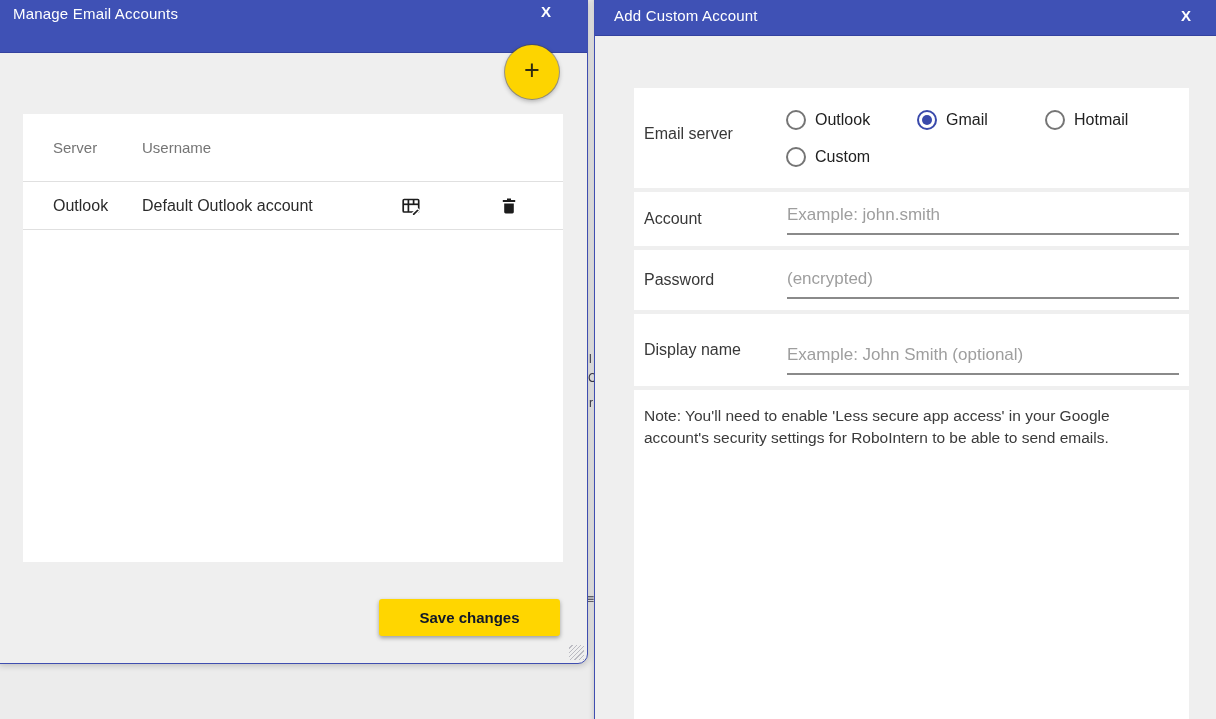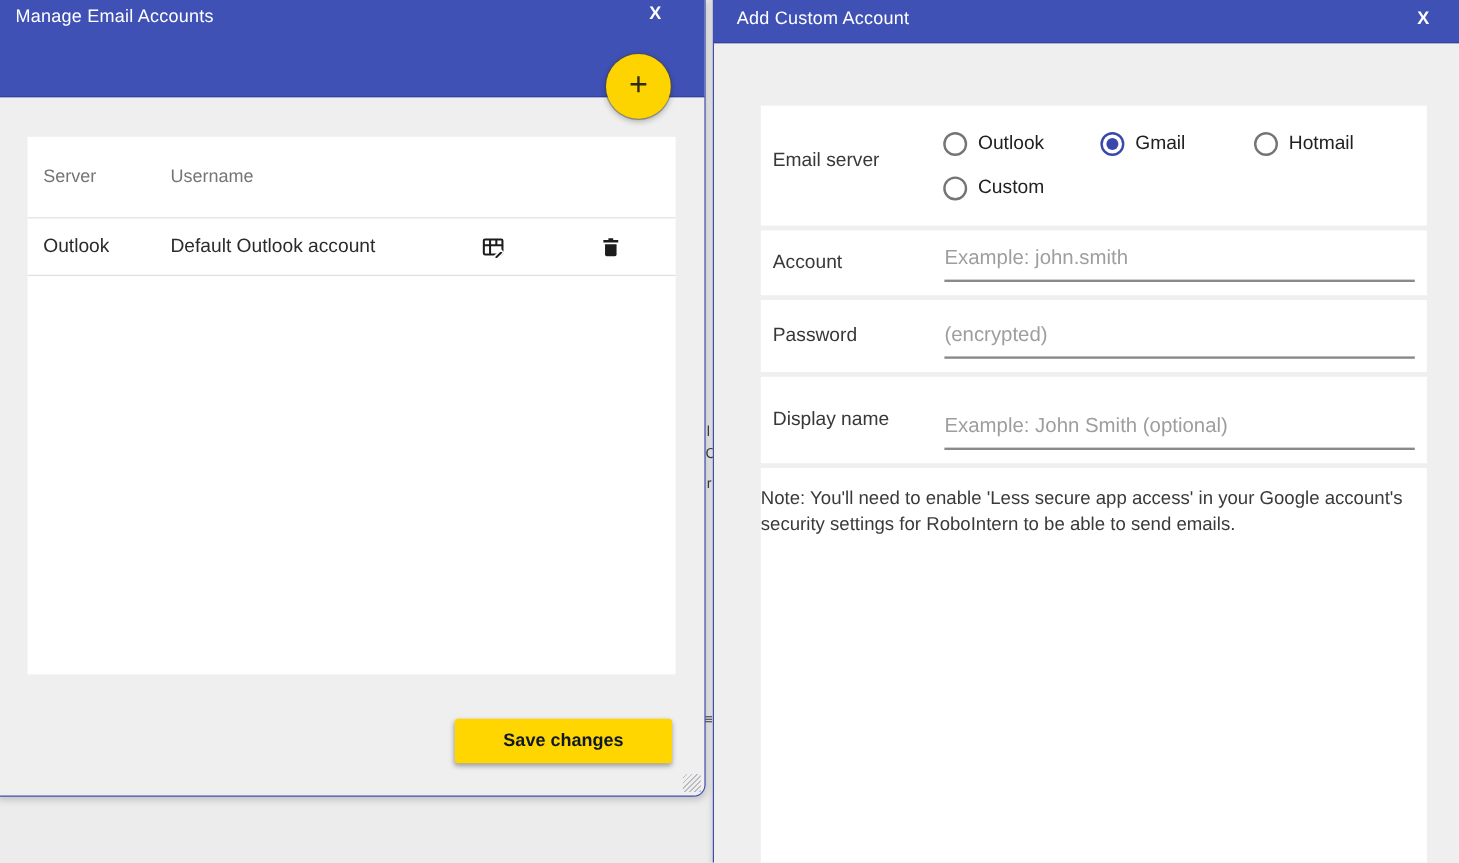--- a/index.html
+++ b/index.html
@@ -8,32 +8,32 @@
   #stage { position: relative; width: 1216px; height: 719px; overflow: hidden; background: #ececec; }
 
   .dialog { position: absolute; background: #efefef; border: 1px solid #3f4eb0; }
   .dlg-header { position: relative; background: #3f51b5; border-bottom: 1px solid #34429f; }
   .dlg-title { color: #ffffff; font-size: 15px; font-weight: 500; letter-spacing: .2px; }
   .dlg-close { position: absolute; color: #ffffff; font-size: 15px; font-weight: bold; cursor: pointer; }
 
   
   #left-dialog { left: -2px; top: -1px; width: 590px; height: 665px;
                  border-radius: 0 0 10px 0; box-shadow: 1px 2px 6px rgba(0,0,0,.18); }
-  #left-header { height: 81px; }
+  #left-header { height: 53px; }
   #left-title { position: absolute; left: 14px; top: 5px; }
   #left-close { right: 36px; top: 3px; }
   #fab { position: absolute; left: 506px; top: 45px; width: 54px; height: 54px; border-radius: 50%;
          background: #fdd400; color: #2f2a12; font-size: 27px; font-weight: 400; line-height: 50px;
          text-align: center; cursor: pointer;
          box-shadow: 0 0 0 1px rgba(84,74,30,.45), 0 2px 5px rgba(0,0,0,.30); }
   #table-panel { position: absolute; left: 24px; top: 114px; width: 540px; height: 448px; background: #ffffff; }
   .t-row { display: flex; align-items: center; border-bottom: 1px solid #e0e0e0; }
   .t-head { height: 68px; color: #757575; font-size: 15px; }
   .t-data { height: 48px; color: #2b2b2b; font-size: 16px; }
-  .col-server { width: 119px; padding-left: 13px; }
+  .col-server { width: 119px; padding-left: 30px; }
   .col-user   { flex: 1; }
   .col-icon   { width: 88px; display: flex; justify-content: center; }
   .col-icon2  { width: 108px; display: flex; justify-content: center; }
   .icon-btn { width: 26px; height: 26px; display: flex; align-items: center; justify-content: center; cursor: pointer; }
   #save-btn { position: absolute; left: 380px; top: 599px; width: 181px; height: 37px;
               background: #ffd600; border: none; border-radius: 3px; cursor: pointer;
               font-family: "Liberation Sans", sans-serif; font-size: 15px; font-weight: bold; color: #0f172a;
               box-shadow: 0 2px 4px rgba(0,0,0,.35); }
   #resize-grip { position: absolute; right: 3px; bottom: 3px; width: 15px; height: 15px; opacity: .35;
                  background: repeating-linear-gradient(135deg, transparent 0 2px, #5a5a6e 2px 3px); }
@@ -60,21 +60,21 @@
   .radio-label { font-size: 16px; color: #212121; }
   .field-card { }
   #card-account { height: 54px; }
   #card-password { height: 60px; }
   #card-display { height: 72px; }
   .field-input { position: absolute; left: 153px; right: 10px; bottom: 11px; height: 32px;
         border: none; border-bottom: 2px solid #8a8a8a; background: transparent; outline: none;
         font-family: "Liberation Sans", sans-serif; font-size: 17px; color: #212121; padding: 0 0 6px 0; }
   .field-input::placeholder { color: #9e9e9e; opacity: 1; }
   #card-note { height: 362px; }
-  #note-text { padding: 15px 12px 0 0; font-size: 15.5px; line-height: 22px; color: #3a3a3a; }
+  #note-text { padding: 15px 12px 0 10px; font-size: 15.5px; line-height: 22px; color: #3a3a3a; }
 
   
   .frag { position: absolute; font-size: 12px; color: #3a3a4a; overflow: hidden; width: 7px; }
 </style>
 </head>
 <body>
 
 <div id="stage">
 
   <div class="frag" style="left:589px; top:352px;">l</div>

